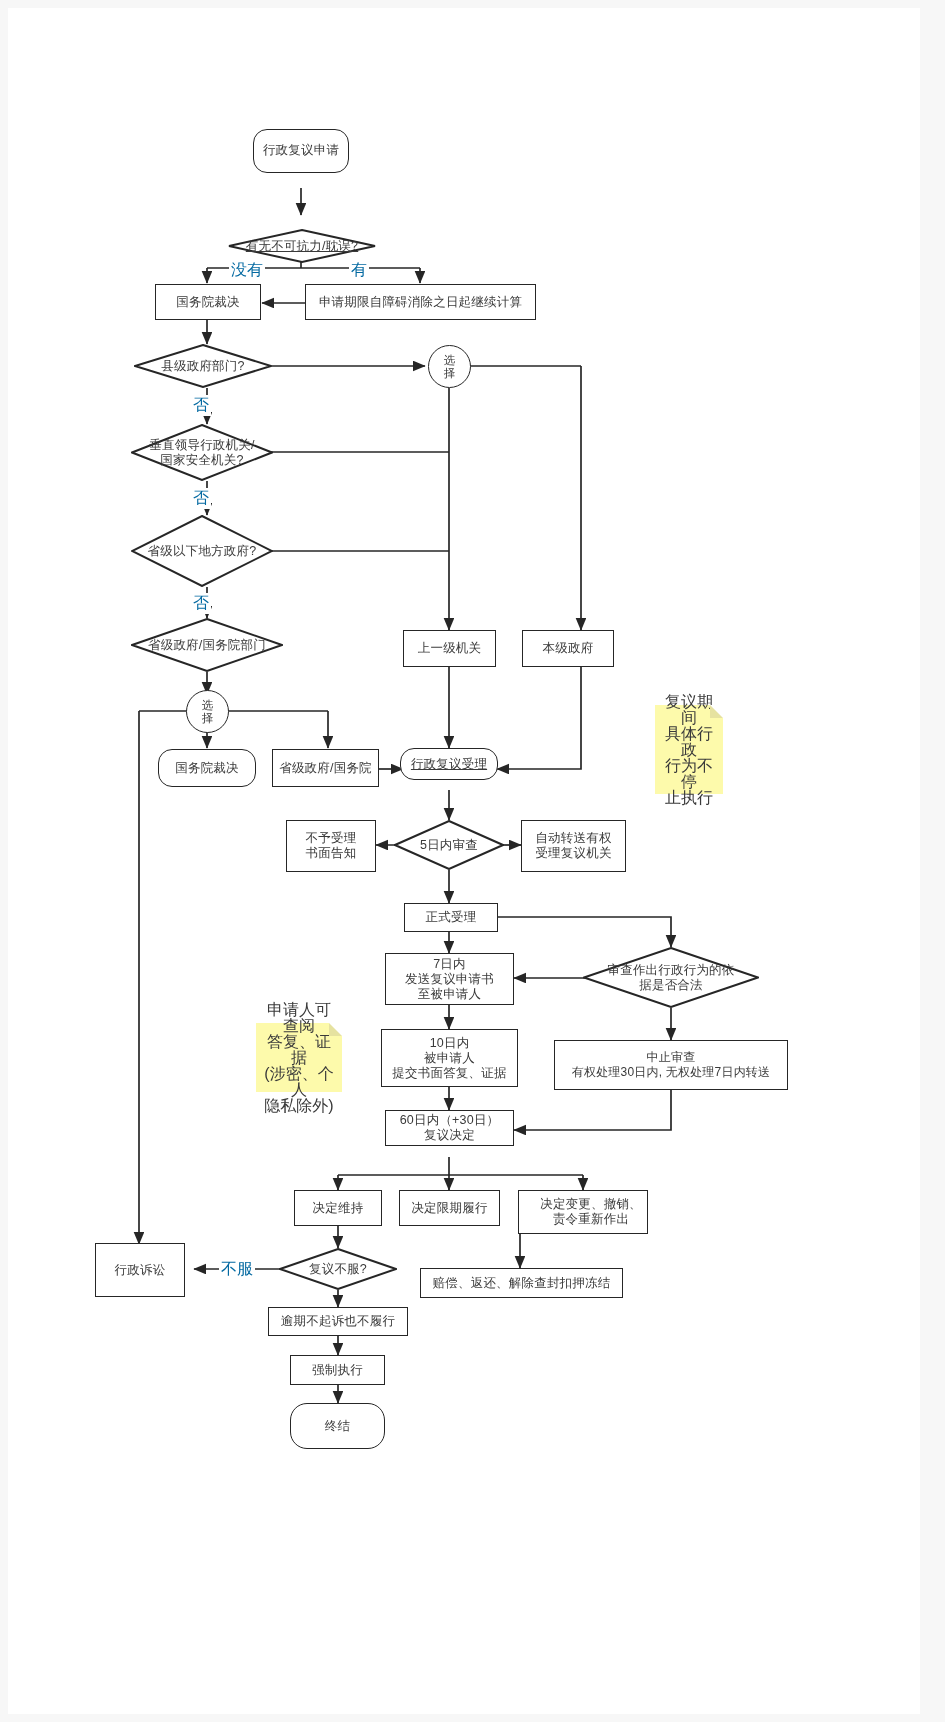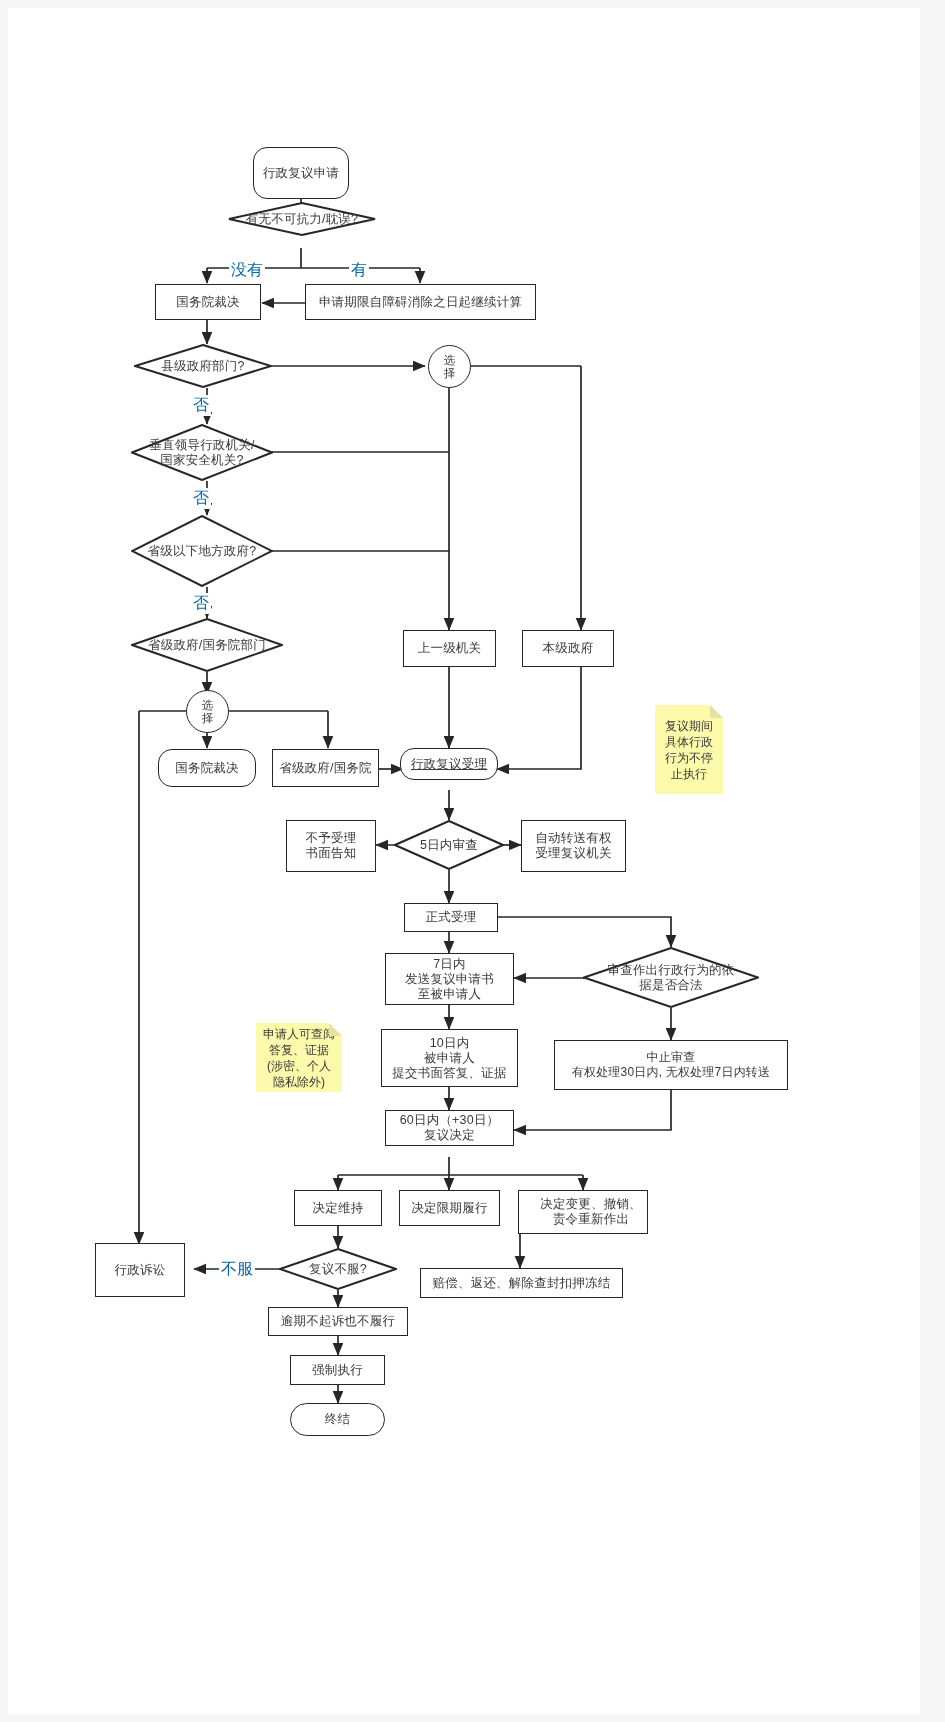--- a/index.html
+++ b/index.html
@@ -43,21 +43,21 @@
     position:relative;z-index:2;
     width:100%;text-align:center;
     white-space:pre-line;
     font-size:12.5px;line-height:15px;color:#3a3a3a;
   }
   .note{
     position:absolute;box-sizing:border-box;
     background:#fdfaab;
     border:none;
     color:#3a3a3a;
-    font-size:12px;line-height:16px;
+    font-size:16px;line-height:16px;
     text-align:center;
     display:flex;align-items:center;justify-content:center;
     white-space:pre-line;
     padding:2px 4px;
   }
   .note .fold{
     position:absolute;right:0;top:0;
     width:0;height:0;
     border-left:13px solid #e6e2a0;
     border-top:13px solid #ffffff;
@@ -164,23 +164,23 @@
       <path d="M281,1269 L194,1269" marker-end="url(#arrow)"></path>
 
       <path d="M338,1290 L338,1307" marker-end="url(#arrow)"></path>
 
       <path d="M338,1336 L338,1355" marker-end="url(#arrow)"></path>
 
       <path d="M338,1385 L338,1403" marker-end="url(#arrow)"></path>
     </g>
   </svg>
 
-  <div class="node round" style="left:253px;top:147px;width:96px;height:52px;">行政复议申请</div>
-
-  <div class="node diamond" style="left:228px;top:202px;width:148px;height:34px;">
+  <div class="node round" style="left:253px;top:129px;width:96px;height:44px;font-family:Liberation Mono, monospace;">行政复议申请</div>
+
+  <div class="node diamond" style="left:228px;top:229px;width:148px;height:34px;text-decoration:underline;">
     <svg class="dshape" viewBox="0 0 148 34" preserveAspectRatio="none">
       <polygon points="74,1 147,17 74,33 1,17" fill="#ffffff" stroke="#262626" stroke-width="2" vector-effect="non-scaling-stroke"></polygon>
     </svg>
     <div class="dlabel">有无不可抗力/耽误?</div>
   </div>
 
   <div class="edgelabel" style="left:229px;top:260px;">没有</div>
   <div class="edgelabel" style="left:349px;top:260px;">有</div>
 
   <div class="node rect" style="left:155px;top:284px;width:106px;height:36px;">国务院裁决</div>
@@ -308,15 +308,15 @@
   </div>
 
   <div class="edgelabel" style="left:219px;top:1259px;">不服</div>
 
   <div class="node rect" style="left:95px;top:1243px;width:90px;height:54px;">行政诉讼</div>
 
   <div class="node rect" style="left:268px;top:1307px;width:140px;height:29px;">逾期不起诉也不履行</div>
 
   <div class="node rect" style="left:290px;top:1355px;width:95px;height:30px;">强制执行</div>
 
-  <div class="node round" style="left:290px;top:1403px;width:95px;height:33px;border-radius:17px;">终结</div>
+  <div class="node round" style="left:290px;top:1403px;width:95px;height:46px;border-radius:17px;">终结</div>
 
 </div>
 
 </body></html>

